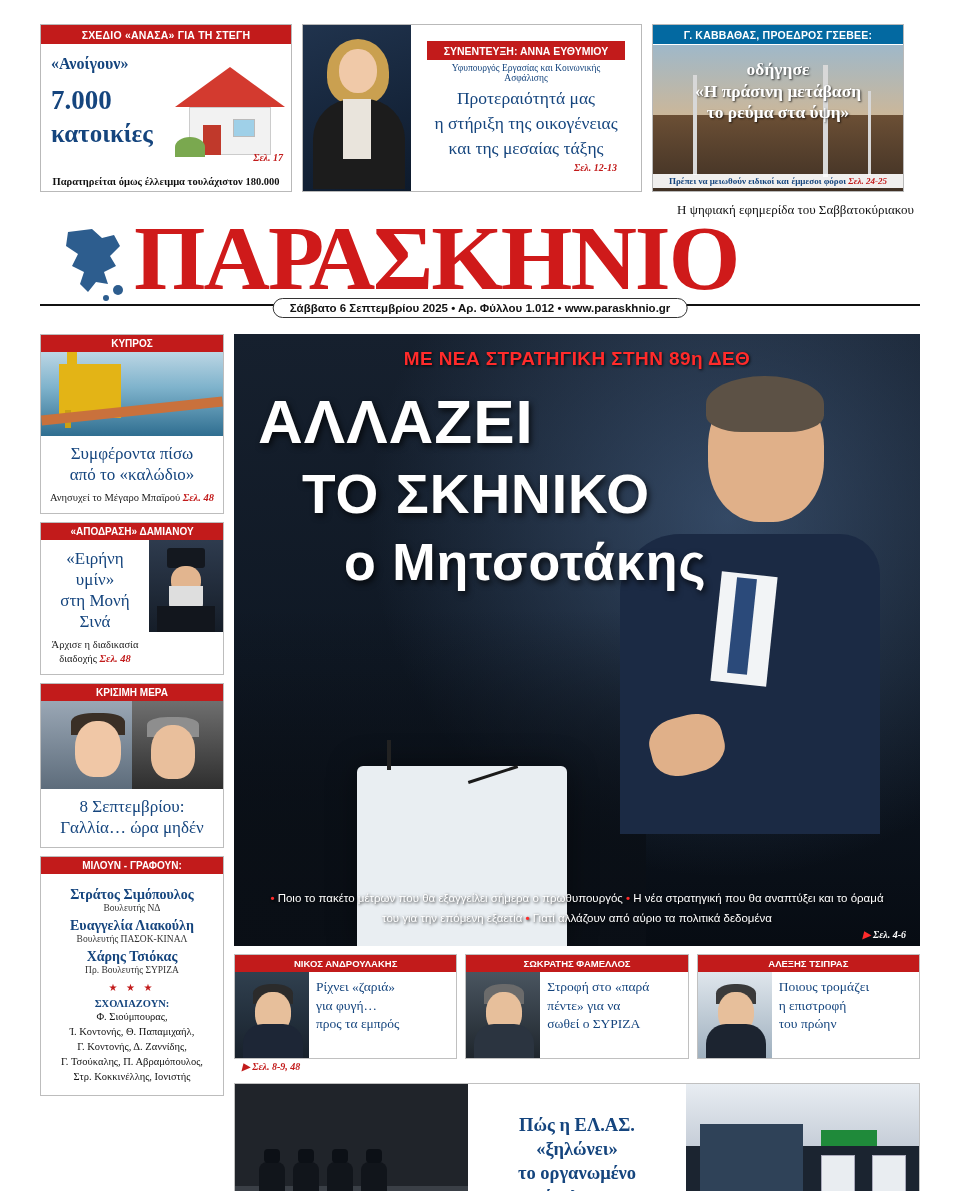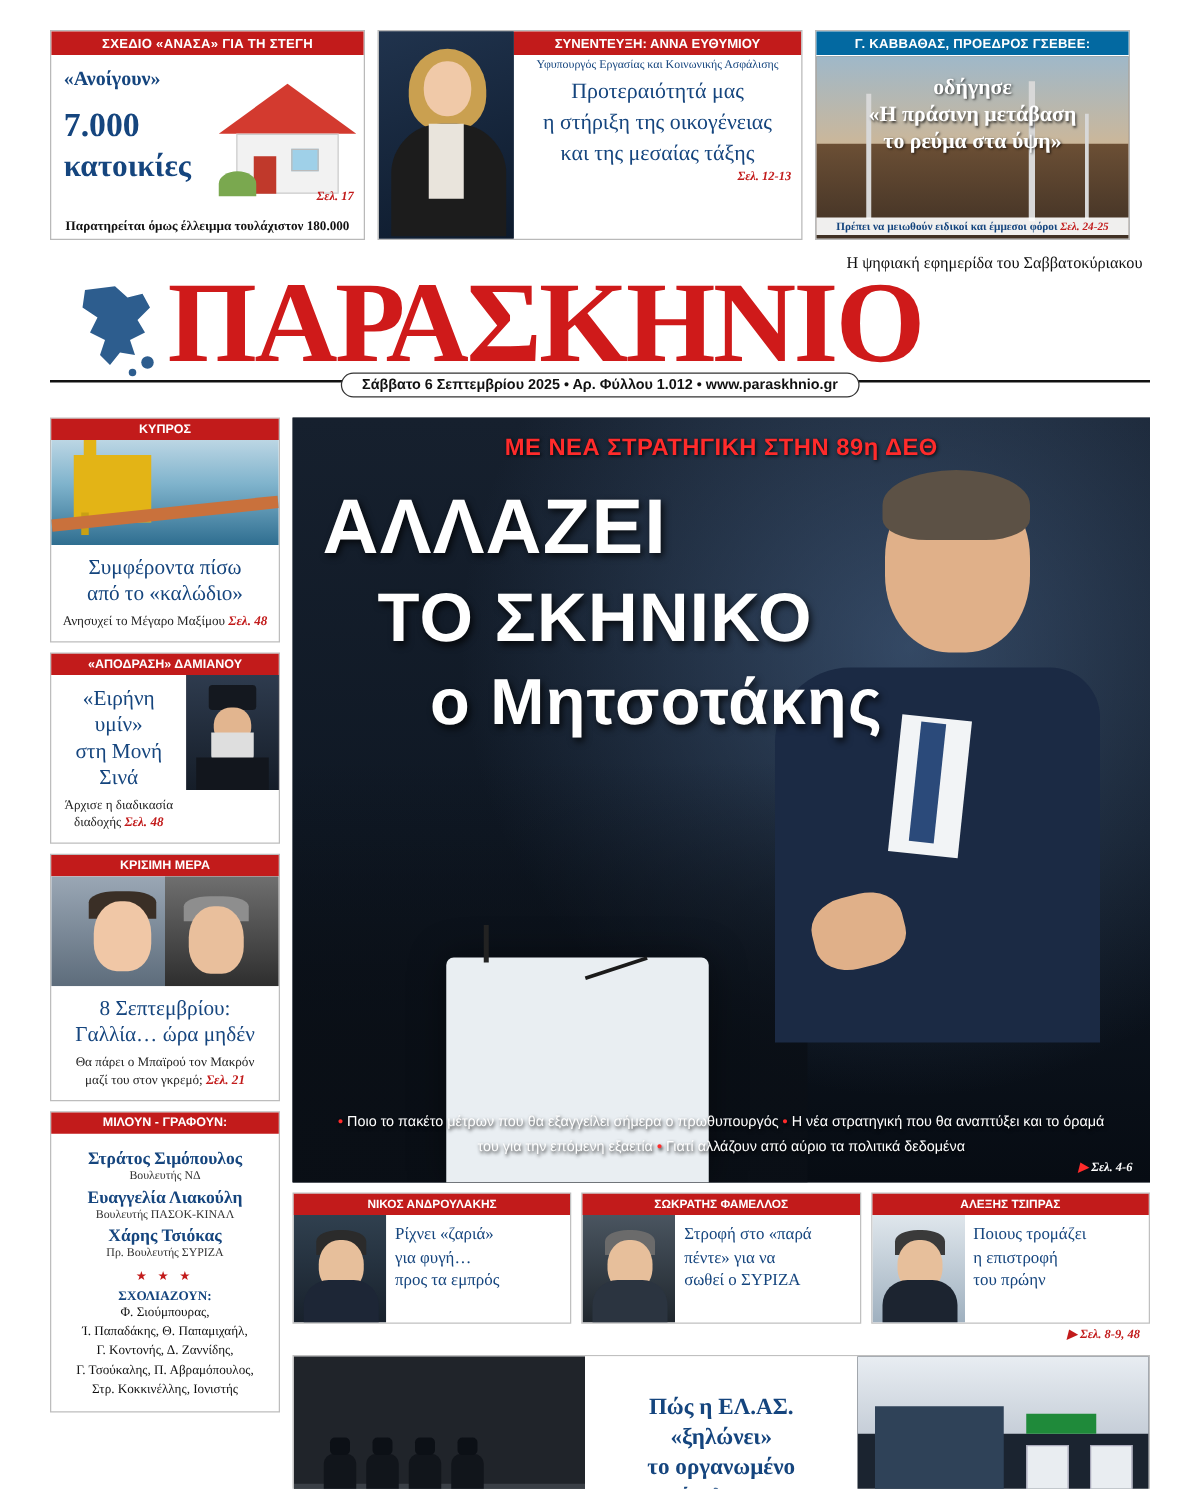--- a/index.html
+++ b/index.html
@@ -42,21 +42,21 @@
               font-family:"Liberation Serif",serif; }
 
   
   .b2 .inner { display:flex; height:100%; }
   .b2 .photo { width:108px; background:#12243b; position:relative; overflow:hidden; }
   .b2 .photo .bgwall { position:absolute; inset:0; background:linear-gradient(160deg,#20334d,#0d1a2c); }
   .b2 .photo .hair { position:absolute; left:24px; top:14px; width:62px; height:66px; background:#caa050; border-radius:50% 50% 42% 42%; }
   .b2 .photo .face { position:absolute; left:36px; top:24px; width:38px; height:44px; background:#f0c9a8; border-radius:48%; }
   .b2 .photo .body2 { position:absolute; left:10px; top:74px; width:92px; height:90px; background:#1c1c1c; border-radius:40px 40px 0 0; }
   .b2 .photo .shirt { position:absolute; left:40px; top:74px; width:28px; height:60px; background:#e9e4dc; }
-  .b2 .txt { flex:1; padding:0; }
+  .b2 .txt { flex:1; padding:16px; }
   .b2 .kicker { background:#c21b1b; color:#fff; text-align:center; font-family:"Liberation Sans",sans-serif;
                 font-weight:bold; font-size:10.5px; padding:4px 2px 3px; }
   .b2 .sub { text-align:center; font-size:9.5px; color:#15457e; padding:3px 4px 2px; font-family:"Liberation Serif",serif; }
   .b2 .hl { color:#15457e; font-size:17.5px; text-align:center; line-height:1.32; padding:2px 6px 0; }
   .b2 .sel { text-align:right; font-size:10px; font-style:italic; color:#c21b1b; font-weight:bold; padding-right:8px; padding-top:2px; }
 
   
   .b3 .bg { position:absolute; inset:20px 0 0 0; background:linear-gradient(180deg,#7b5a3a 0%, #6e5136 45%, #3f3024 100%); }
   .b3 .turb { position:absolute; background:#d8d8d8; }
   .b3 .mast1 { left:40px; top:50px; width:4px; height:100px; }
@@ -162,21 +162,21 @@
   .tc { flex:1; border:1px solid #c0c0c0; }
   .tc-head { background:#c21b1b; color:#fff; text-align:center; font-family:"Liberation Sans",sans-serif;
              font-weight:bold; font-size:9.5px; padding:3px 2px; }
   .tc-body { display:flex; height:86px; }
   .tc-pic { width:74px; position:relative; overflow:hidden; }
   .tc-pic .bg { position:absolute; inset:0; }
   .tc-pic .face { position:absolute; left:20px; top:20px; width:36px; height:42px; background:#e7bf9b; border-radius:46%; }
   .tc-pic .hair { position:absolute; left:18px; top:12px; width:40px; height:20px; background:#2b2b2b; border-radius:46% 46% 0 0; }
   .tc-pic .body { position:absolute; left:8px; bottom:0; width:60px; height:34px; background:#1d2636; border-radius:20px 20px 0 0; }
   .tc-txt { flex:1; padding:6px 7px; color:#15457e; font-size:13.5px; line-height:1.38; }
-  .tc-sel { text-align:right; font-size:10px; padding:2px 8px 3px; }
+  .tc-sel { font-size:10px; padding:2px 8px 3px; }
 
   .bottombox { margin-top:8px; border:1px solid #c0c0c0; height:156px; position:relative; overflow:hidden; display:flex; }
   .bb-l { width:34%; position:relative; background:#20242a; overflow:hidden; }
   .bb-l .floor { position:absolute; left:0; right:0; bottom:0; height:34%; background:#3a3f46; }
   .bb-l .cop { position:absolute; bottom:14px; width:26px; height:62px; background:#11151b; border-radius:8px 8px 0 0; }
   .bb-l .cop:after { content:""; position:absolute; left:5px; top:-13px; width:16px; height:14px; background:#0c1016; border-radius:4px; }
   .bb-l .c1 { left:24px; } .bb-l .c2 { left:58px; } .bb-l .c3 { left:92px; } .bb-l .c4 { left:126px; }
   .bb-l .tape { position:absolute; left:-10px; right:-10px; bottom:26px; height:9px;
                 background:repeating-linear-gradient(90deg,#d6232a 0 16px,#f2f2f2 16px 32px); transform:rotate(-4deg); }
   .bb-m { flex:1; background:#fff; position:relative; }
@@ -277,21 +277,21 @@
         <div class="lbox-img">
           <div class="sea"></div>
             <div class="rig"></div>
             <div class="rigleg"></div>
             <div class="pipe"></div>
         </div>
         <div class="lbox-txt">
           <div class="lhl">Συμφέροντα πίσω</div>
           <div class="lhl">από το «καλώδιο»</div>
           <div class="lsub">
-            <span>Ανησυχεί το Μέγαρο Μαξίμου</span>
+            <span>Ανησυχεί το Μέγαρο Μπαϊρού</span>
             <span class="sel">Σελ. 48</span>
           </div>
         </div>
       </div>
 
       <div class="lbox">
         <div class="lbox-head">«ΑΠΟΔΡΑΣΗ» ΔΑΜΙΑΝΟΥ</div>
         <div class="monk">
           <div class="txt">
             <div class="lhl">«Ειρήνη υμίν»</div>
@@ -320,44 +320,37 @@
           <div class="l"></div>
             <div class="r"></div>
           <div class="h1"></div>
             <div class="f1"></div>
           <div class="h2"></div>
             <div class="f2"></div>
         </div>
         <div class="lbox-txt">
           <div class="lhl">8 Σεπτεμβρίου:</div>
           <div class="lhl">Γαλλία… ώρα μηδέν</div>
-          <div class="lsub">
-            <div>Θα πάρει ο Μπαϊρού τον Μακρόν</div>
-            <div>
-              <span>μαζί του στον γκρεμό;</span>
-              <span class="sel">Σελ. 21</span>
-            </div>
-          </div>
         </div>
       </div>
 
       <div class="lbox">
         <div class="lbox-head">ΜΙΛΟΥΝ - ΓΡΑΦΟΥΝ:</div>
         <div class="speak">
           <div class="nm">Στράτος Σιμόπουλος</div>
           <div class="rl">Βουλευτής ΝΔ</div>
           <div class="nm">Ευαγγελία Λιακούλη</div>
           <div class="rl">Βουλευτής ΠΑΣΟΚ-ΚΙΝΑΛ</div>
           <div class="nm">Χάρης Τσιόκας</div>
           <div class="rl">Πρ. Βουλευτής ΣΥΡΙΖΑ</div>
           <div class="stars">★ ★ ★</div>
           <div class="schol-h">ΣΧΟΛΙΑΖΟΥΝ:</div>
           <div class="schol">
             <div>Φ. Σιούμπουρας,</div>
-            <div>Ί. Παπαδάκης, Θ. Παπαμιχαήλ,</div>
+            <div>Ί. Κοντονής, Θ. Παπαμιχαήλ,</div>
             <div>Γ. Κοντονής, Δ. Ζαννίδης,</div>
             <div>Γ. Τσούκαλης, Π. Αβραμόπουλος,</div>
             <div>Στρ. Κοκκινέλλης, Ιονιστής</div>
           </div>
         </div>
       </div>
     </div>
 
     <div class="right">
 

